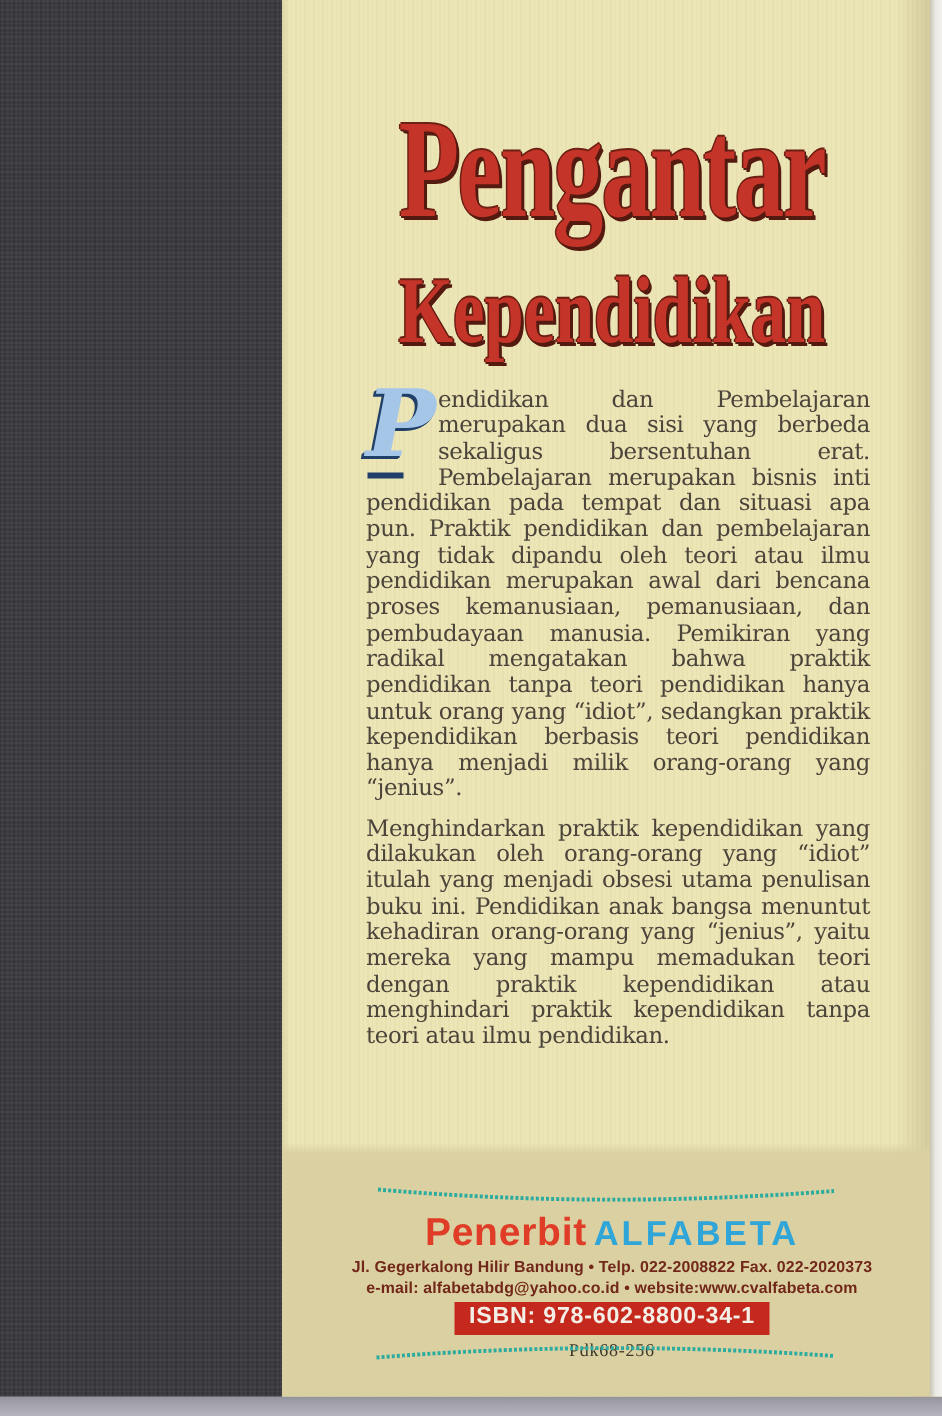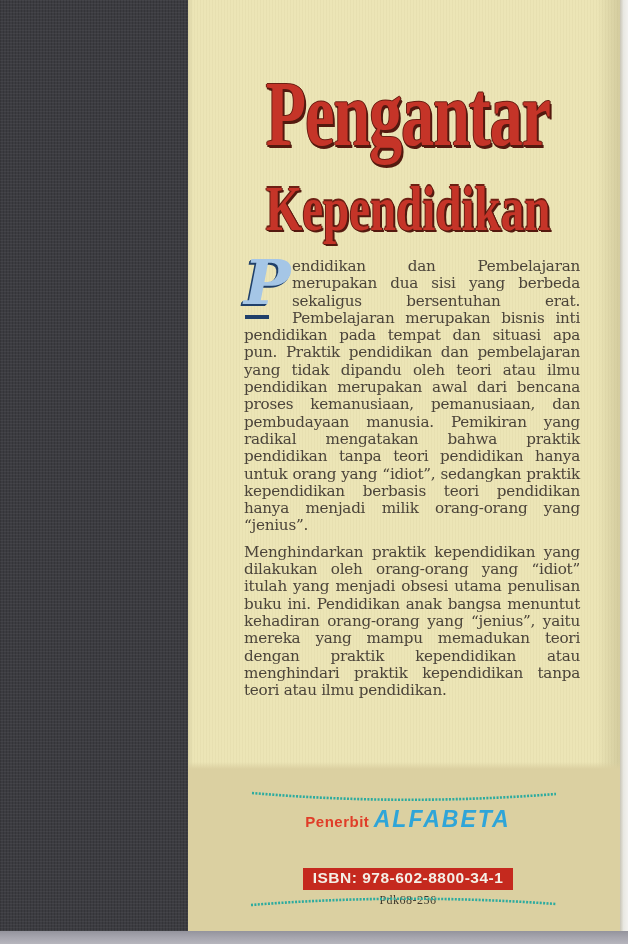--- a/index.html
+++ b/index.html
@@ -80,22 +80,22 @@
     text-align:center;
   }
   .pub-inner{position:relative;width:100%;height:100%;padding-right:10px;box-sizing:border-box;}
   .arc{position:absolute;left:0;width:440px;height:20px;}
   .arc-top{top:26px;}
   .arc-bottom{top:128px;}
   .pub-title{
     position:absolute;left:0;top:44px;width:100%;
     font-weight:bold;white-space:nowrap;
   }
-  .pub-label{font-size:15px;color:#e03d28;letter-spacing:0.5px;}
-  .pub-name{font-size:23px;color:#2fa5d8;letter-spacing:2px;font-style:italic;}
+  .pub-label{font-size:26px;color:#e03d28;letter-spacing:0.5px;}
+  .pub-name{font-size:23px;color:#2fa5d8;letter-spacing:2px;}
   .addr1{
     position:absolute;left:0;top:77px;width:100%;
     font-size:10.6px;font-weight:bold;color:#71281a;letter-spacing:0.1px;white-space:nowrap;
   }
   .addr2{
     position:absolute;left:0;top:91px;width:100%;
     font-size:10.6px;font-weight:bold;color:#71281a;letter-spacing:0.1px;white-space:nowrap;
   }
   .isbn-row{position:absolute;left:0;top:106px;width:100%;}
   .isbn-badge{
@@ -133,20 +133,22 @@
 
         <svg class="arc arc-top" viewBox="0 0 440 20">
           <path d="M 64 5 Q 214 18 368 6" fill="none" stroke="#2cab9f" stroke-width="2.6" stroke-dasharray="2 1.4"></path>
         </svg>
 
         <div class="pub-title">
           <span class="pub-label">Penerbit</span>
           <span class="pub-name">ALFABETA</span>
         </div>
 
+        <div class="addr1">Jl. Gegerkalong Hilir Bandung • Telp. 022-2008822 Fax. 022-2020373</div>
+        <div class="addr2">e-mail: alfabetabdg@yahoo.co.id • website:www.cvalfabeta.com</div>
 
         <div class="isbn-row">
           <span class="isbn-badge">ISBN: 978-602-8800-34-1</span>
         </div>
 
         <div class="print-code">Pdk68-256</div>
 
         <svg class="arc arc-bottom" viewBox="0 0 440 20">
           <path d="M 63 15 Q 214 3 368 14" fill="none" stroke="#2cab9f" stroke-width="2.6" stroke-dasharray="2 1.4"></path>
         </svg>

